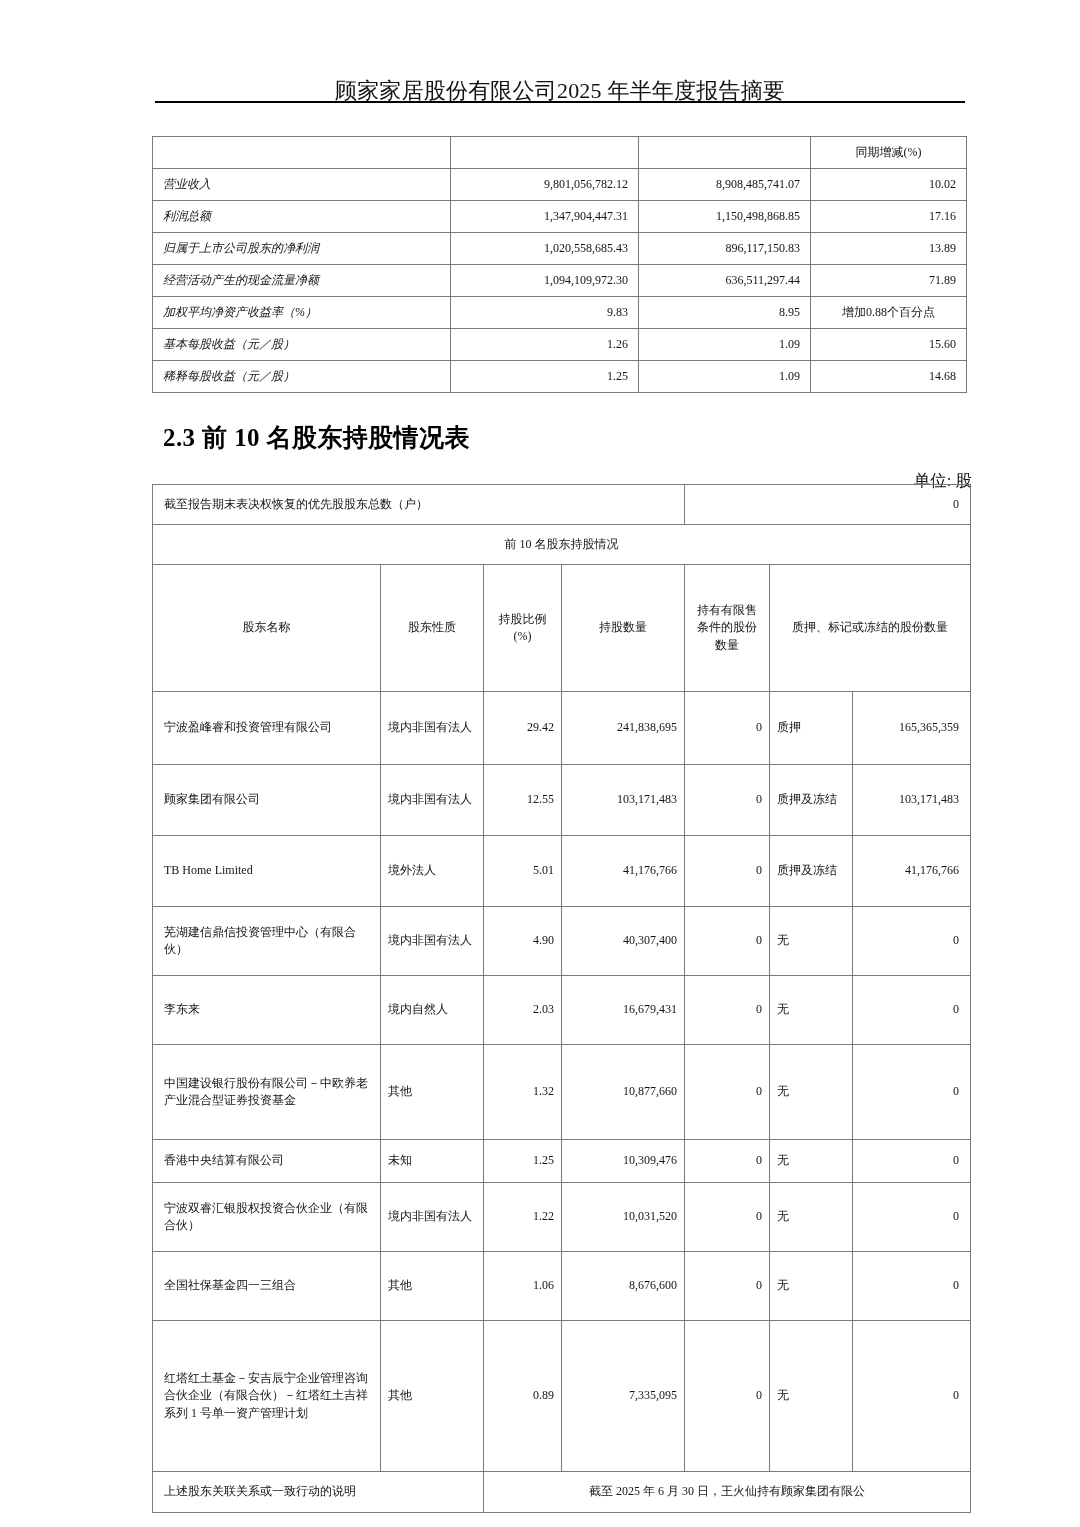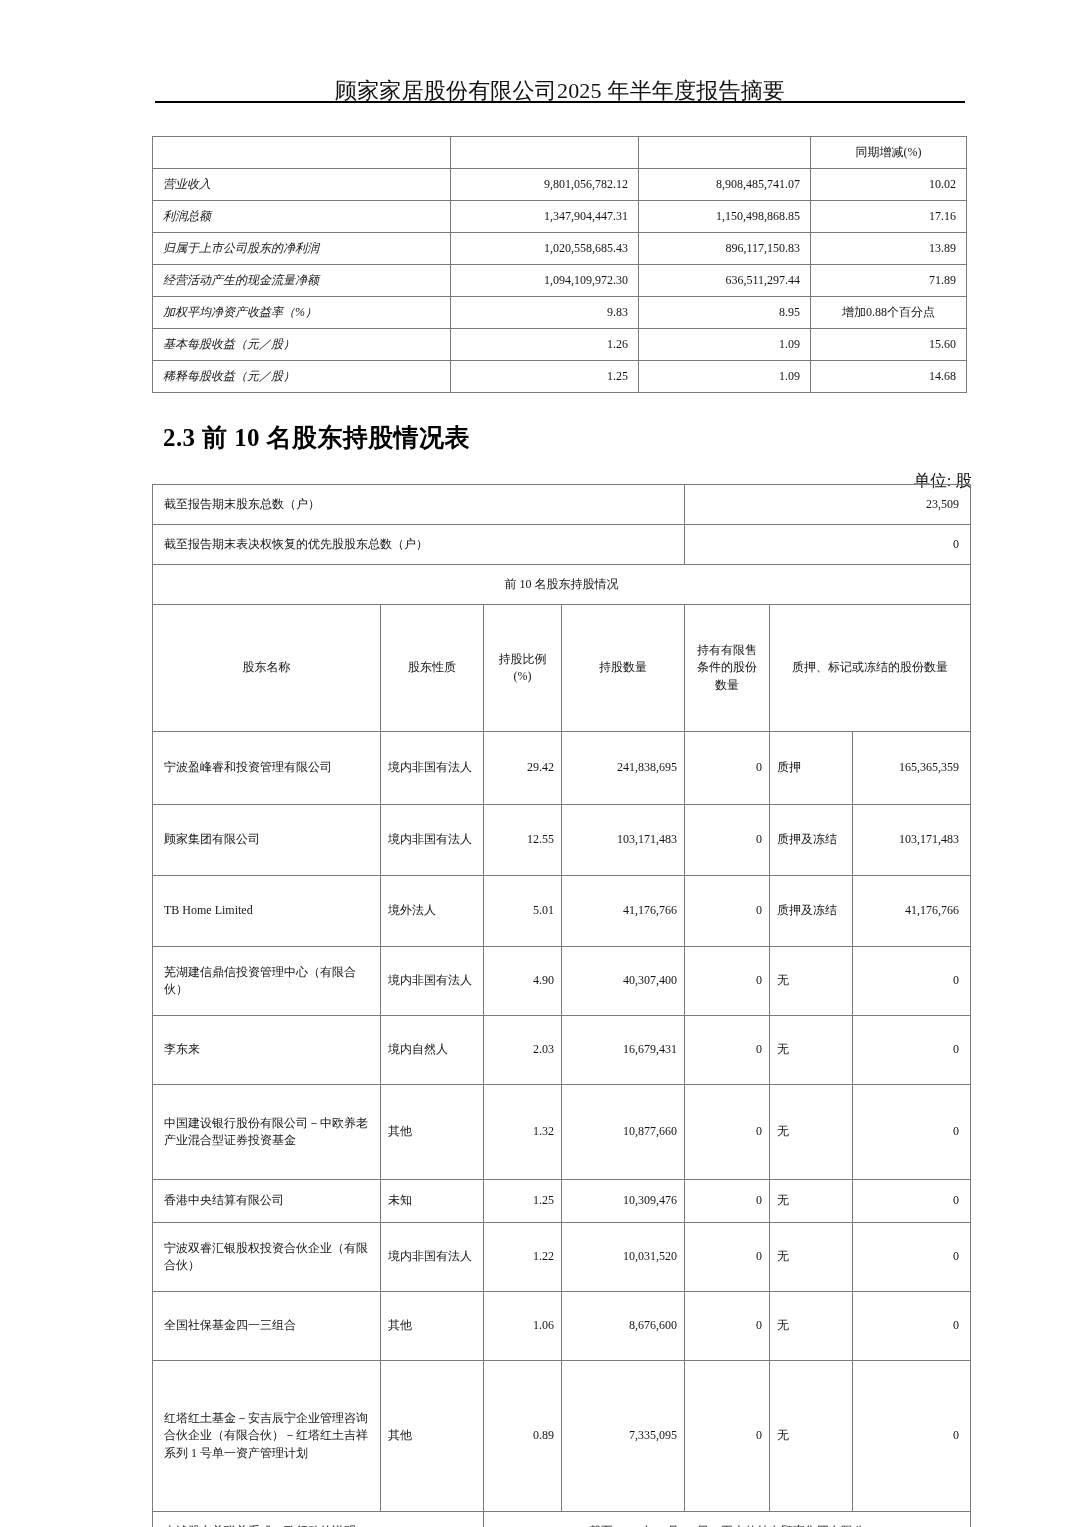--- a/index.html
+++ b/index.html
@@ -206,24 +206,20 @@
         <col class="c-nature">
         <col class="c-ratio">
         <col class="c-qty">
         <col class="c-restr">
         <col class="c-pstat">
         <col class="c-pqty">
       </colgroup>
       <tbody>
 
         <tr class="summary-row">
-          <td class="name lft" colspan="4">截至报告期末股东总数（户）</td>
-          <td class="num pad-r" colspan="3">23,509</td>
-        </tr>
-        <tr class="summary-row">
           <td class="name lft" colspan="4">截至报告期末表决权恢复的优先股股东总数（户）</td>
           <td class="num pad-r" colspan="3">0</td>
         </tr>
 
         <tr class="banner-row">
           <td colspan="7">前 10 名股东持股情况</td>
         </tr>
 
         <tr class="hdr-row">
           <td>股东名称</td>

